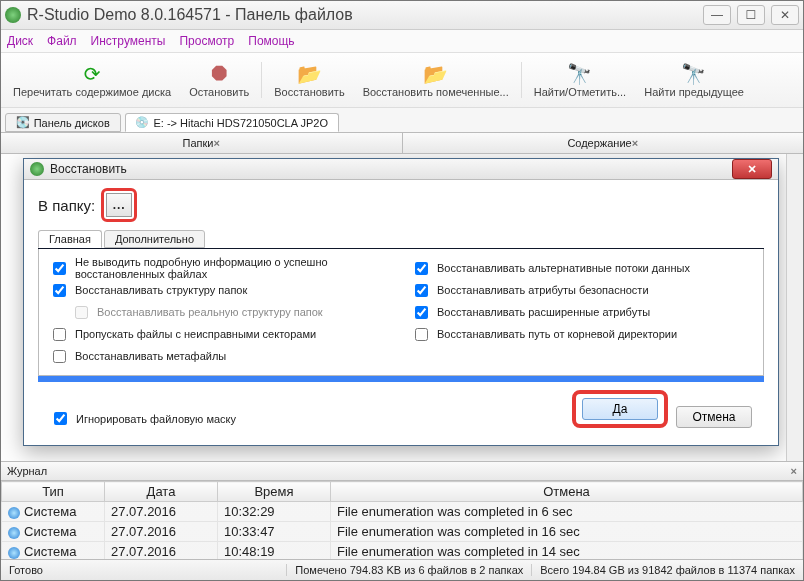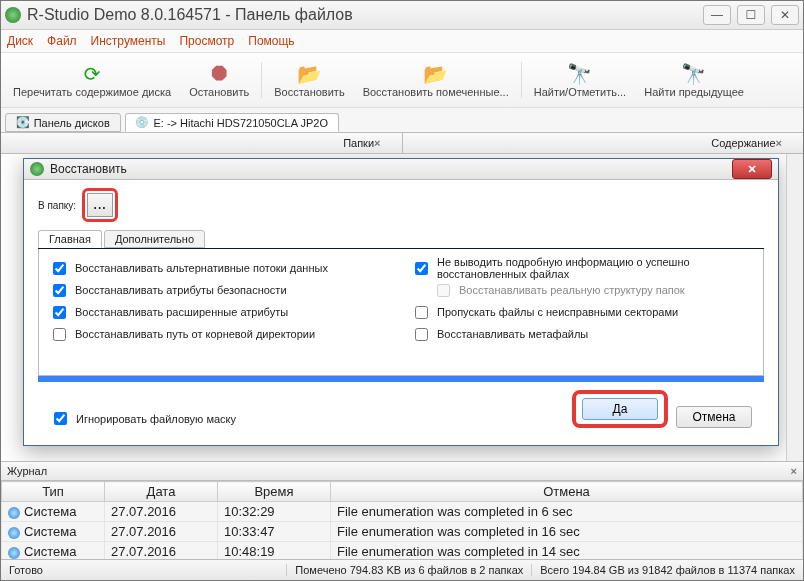--- a/index.html
+++ b/index.html
@@ -52,21 +52,21 @@
     font-size: 12px; color: #555;
   }
 
   
   .menubar {
     height: 22px;
     display: flex;
     align-items: center;
     padding: 0 6px;
     gap: 14px;
-    color: #c2410c;
+    color: #a21caf;
     background: #fafafa;
     border-bottom: 1px solid #e0e0e0;
   }
 
   
   .toolbar {
     height: 50px;
     display: flex;
     align-items: center;
     padding: 2px 4px;
@@ -108,21 +108,21 @@
     display: flex; align-items:center; gap:4px;
   }
   .tab.inactive { background:#f2f2f2; border-bottom:1px solid #bbb; }
 
   
   .paneheaders {
     height: 20px; display:flex; border-bottom:1px solid #bbb;
     background: linear-gradient(#fafafa,#e8e8e8);
     font-size:11px;
   }
-  .paneheader { flex:1; padding:2px 21px; display:flex; align-items:center; justify-content:flex-end; }
+  .paneheader { flex:1; padding:2px 14px; display:flex; align-items:center; justify-content:center; }
   .paneheader + .paneheader { border-left:1px solid #bbb; }
   .closex { color:#777; font-weight:bold; }
 
   
   .mainarea {
     flex: 1;
     position: relative;
     background: #fdfdfd;
     overflow: hidden;
   }
@@ -148,21 +148,21 @@
     margin-left:auto;
     width:38px;height:18px;
     background: linear-gradient(#ef6e6e,#c23737);
     border:1px solid #8d2020;
     border-radius:3px;
     display:flex;align-items:center;justify-content:center;
     color:#fff;font-weight:bold;font-size:11px;
   }
   .dlg-body { flex:1; padding:8px 14px 10px 14px; display:flex; flex-direction:column; box-sizing:border-box;}
   .pathrow { display:flex; align-items:center; gap:6px; margin-bottom:6px;}
-  .pathrow label { font-size:10px;}
+  .pathrow label { font-size:15px;}
   .pathrow input {
     flex:1; height:20px; border:1px solid #b5b5b5; padding:0 4px;
     font-size:12px; background:#fff;
   }
   .browsebtn {
     width:24px;height:22px;border:1px solid #9a9a9a;background:linear-gradient(#f8f8f8,#e4e4e4);
     display:flex;align-items:center;justify-content:center;font-weight:bold;letter-spacing:1px;
   }
   .red-ring { border:3px solid #e53935; border-radius:6px; padding:2px; }
 
@@ -335,28 +335,32 @@
 
         <div class="dlg-tabs">
           <div class="dlg-tab">Главная</div>
           <div class="dlg-tab inactive">Дополнительно</div>
         </div>
 
         <div class="dlg-panel">
 
           <label class="chk">
             <input type="checkbox" checked="" style="">
+            <span>Не выводить подробную информацию о успешно восстановленных файлах</span>
+          </label>
+
+          <label class="chk">
+            <input type="checkbox" checked="" style="">
             <span>Восстанавливать альтернативные потоки данных</span>
           </label>
 
           <label class="chk">
             <input type="checkbox" checked="" style="">
-            <span>Не выводить подробную информацию о успешно восстановленных файлах</span>
-          </label>
-
+            <span>Восстанавливать структуру папок</span>
+          </label>
 
           <label class="chk">
             <input type="checkbox" checked="" style="">
             <span>Восстанавливать атрибуты безопасности</span>
           </label>
 
           <label class="chk indent">
             <input type="checkbox" disabled="" style="">
             <span>Восстанавливать реальную структуру папок</span>
           </label>

